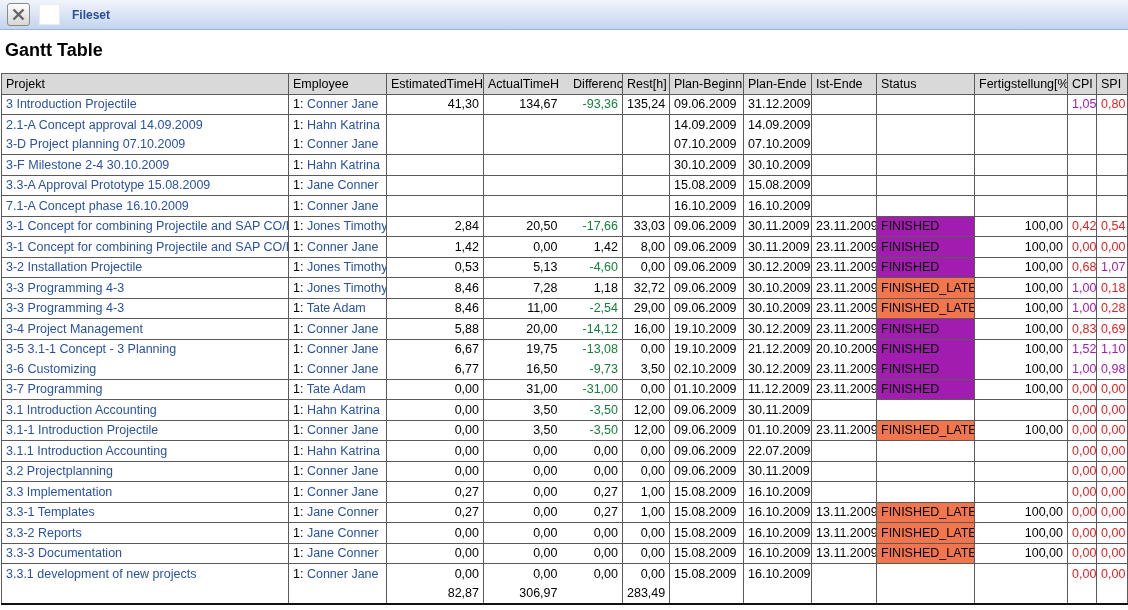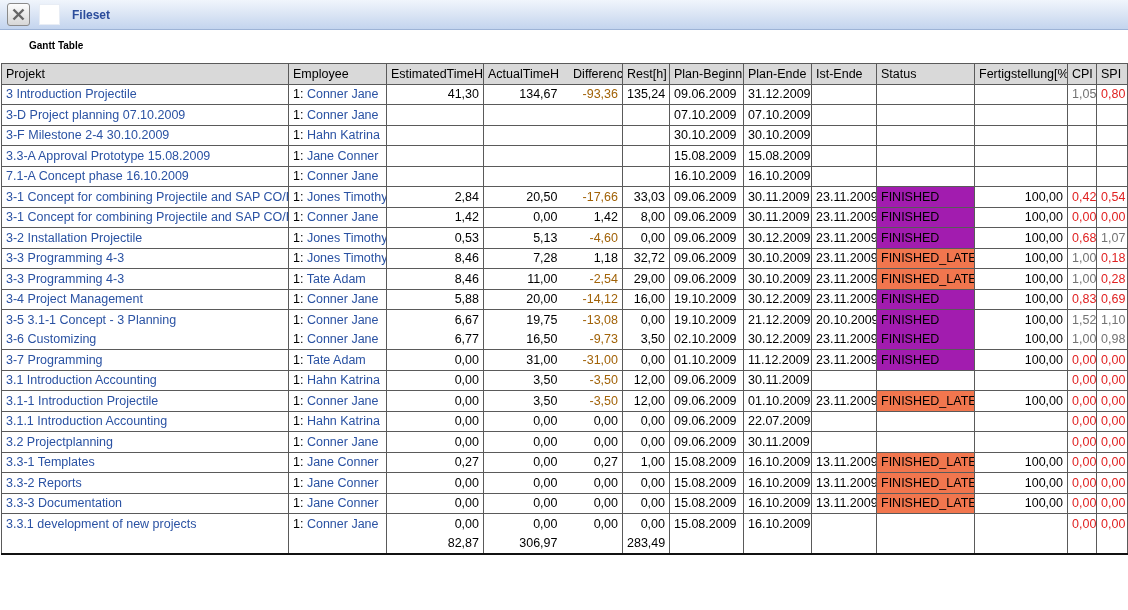--- a/index.html
+++ b/index.html
@@ -9,37 +9,37 @@
               background:linear-gradient(#f0f5fc 0%, #d8e3f4 55%, #c3d4ee 100%);
               border-bottom:1px solid #9db3d6;
               display:flex; align-items:center; padding-left:7px; }
   .close-btn { width:23px; height:23px; box-sizing:border-box;
                border:1px solid #8a8a8a; border-radius:3px;
                background:linear-gradient(#fdfdfd,#d7d7d7);
                display:flex; align-items:center; justify-content:center; cursor:pointer; }
   .white-box { width:19px; height:19px; background:#ffffff; border:1px solid #e8edf5;
                margin-left:9px; }
   .fileset-label { margin-left:12px; font-weight:bold; font-size:12px; color:#2b4c9b; }
-  .page-title { font-weight:bold; font-size:10px; color:#000;
-                padding:10px 0 12px 5px;margin-left:24px; }
+  .page-title { font-weight:bold; font-size:18px; color:#000;
+                padding:10px 0 12px 5px; }
   table.gantt { border-collapse:collapse; table-layout:fixed; width:1126px;
                 margin-left:1px; font-size:12.5px; color:#000;
                 border:1px solid #222; border-bottom:2px solid #111;padding-left:21px; }
   th, td { border:1px solid #5a5a5a; height:19.5px; padding:0 4px;
            overflow:hidden; white-space:nowrap; }
   thead th { background:#d9d9d9; font-weight:normal; text-align:left; }
   td.num  { text-align:right; }
   td.col-actual { border-right:none; }
   td.col-diff   { border-left:none; }
   th.col-actdiff span.h2 { padding-left:14px; }
   tr.mb td { border-bottom:none; }
   tr.ma td { border-top:none; }
   .proj-link, .emp-name { color:#2a52a3; cursor:pointer; }
-  .neg { color:#a16207; }
-  .g   { color:#737373; }
+  .neg { color:#15803d; }
+  .g   { color:#a21caf; }
   .r   { color:#e02222; }
   td.status-FINISHED      { background:#a21caf; }
   td.status-FINISHED_LATE { background:#f1764e;margin-left:45px; }
 </style>
 </head>
 <body>
 
 <div class="titlebar">
   <div class="close-btn">
     <svg width="13" height="13" viewBox="0 0 13 13">
@@ -94,20 +94,35 @@
         <td class="num col-diff neg">-93,36</td>
         <td class="num">135,24</td>
         <td>09.06.2009</td>
         <td>31.12.2009</td>
         <td></td>
         <td></td>
         <td class="num"></td>
         <td class="g">1,05</td>
         <td class="r">0,80</td>
       </tr>
+      <tr class="mb">
+        <td><span class="proj-link">2.1-A Concept approval 14.09.2009</span></td>
+        <td><span>1:</span><span class="emp-name"> Hahn Katrina</span></td>
+        <td class="num"></td>
+        <td class="num col-actual"></td>
+        <td class="num col-diff"></td>
+        <td class="num"></td>
+        <td>14.09.2009</td>
+        <td>14.09.2009</td>
+        <td></td>
+        <td></td>
+        <td class="num"></td>
+        <td></td>
+        <td></td>
+      </tr>
       <tr class="ma">
         <td><span class="proj-link">3-D Project planning 07.10.2009</span></td>
         <td><span>1:</span><span class="emp-name"> Conner Jane</span></td>
         <td class="num"></td>
         <td class="num col-actual"></td>
         <td class="num col-diff"></td>
         <td class="num"></td>
         <td>07.10.2009</td>
         <td>07.10.2009</td>
         <td></td>
@@ -350,20 +365,35 @@
         <td class="num">0,00</td>
         <td>09.06.2009</td>
         <td>30.11.2009</td>
         <td></td>
         <td></td>
         <td class="num"></td>
         <td class="r">0,00</td>
         <td class="r">0,00</td>
       </tr>
       <tr>
+        <td><span class="proj-link">3.3 Implementation</span></td>
+        <td><span>1:</span><span class="emp-name"> Conner Jane</span></td>
+        <td class="num">0,27</td>
+        <td class="num col-actual">0,00</td>
+        <td class="num col-diff">0,27</td>
+        <td class="num">1,00</td>
+        <td>15.08.2009</td>
+        <td>16.10.2009</td>
+        <td></td>
+        <td></td>
+        <td class="num"></td>
+        <td class="r">0,00</td>
+        <td class="r">0,00</td>
+      </tr>
+      <tr>
         <td><span class="proj-link">3.3-1 Templates</span></td>
         <td><span>1:</span><span class="emp-name"> Jane Conner</span></td>
         <td class="num">0,27</td>
         <td class="num col-actual">0,00</td>
         <td class="num col-diff">0,27</td>
         <td class="num">1,00</td>
         <td>15.08.2009</td>
         <td>16.10.2009</td>
         <td>13.11.2009</td>
         <td class="status-FINISHED_LATE">FINISHED_LATE</td>

